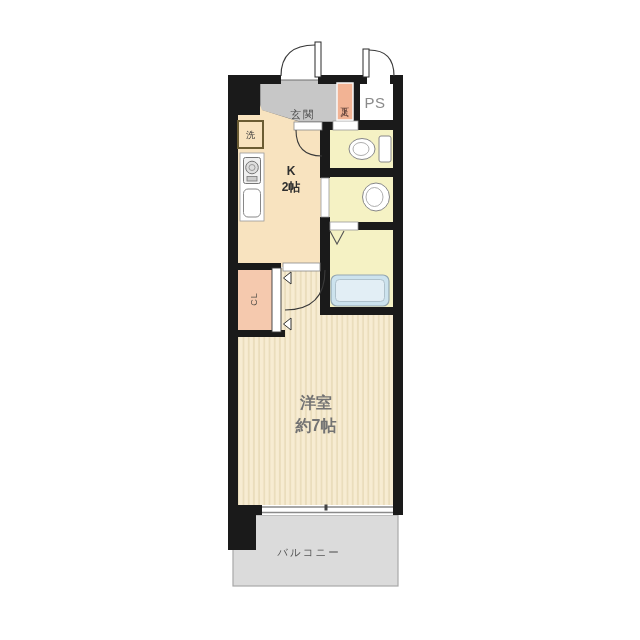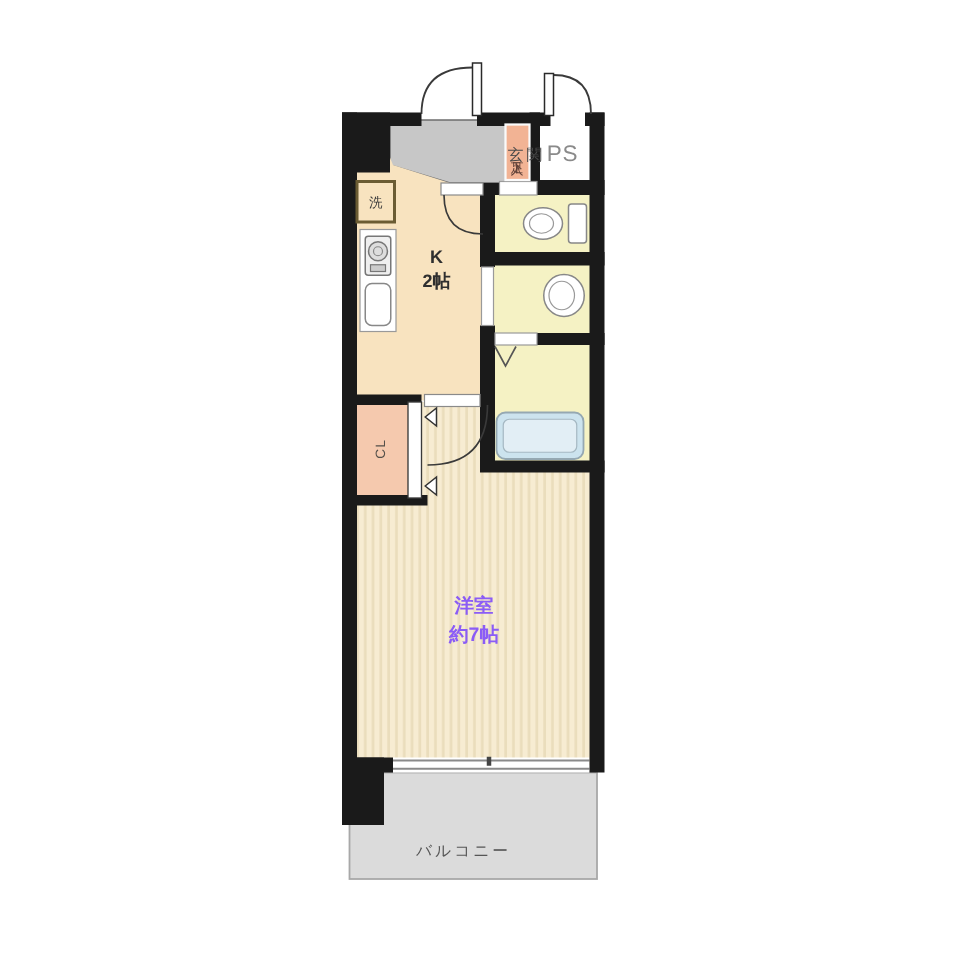--- a/index.html
+++ b/index.html
@@ -15,22 +15,22 @@
   }
   .lbl-genkan{font-size:10.5px;color:#4a4a4a;letter-spacing:2px;}
   .lbl-shoe{
     font-size:8.5px;color:#5f4038;letter-spacing:0px;
     writing-mode:vertical-rl;text-orientation:upright;line-height:1;
   }
   .lbl-ps{font-size:15px;color:#8a8a8a;letter-spacing:0.5px;}
   .lbl-washer{font-size:9px;color:#3a3a3a;}
   .lbl-kitchen{font-size:12px;font-weight:600;color:#2f2f2f;line-height:1.3;}
   .lbl-cl{font-size:9px;color:#55504a;letter-spacing:1px;transform:translate(-50%,-50%) rotate(-90deg);}
-  .lbl-room{font-size:13px;font-weight:600;color:#8b5cf6;line-height:1.45;}
-  .lbl-balcony{font-size:10.5px;color:#565656;letter-spacing:2px;margin-top:16px;}
+  .lbl-room{font-size:16px;font-weight:600;color:#737373;line-height:1.45;}
+  .lbl-balcony{font-size:10.5px;color:#565656;letter-spacing:2px;}
 </style>
 </head>
 <body>
 
 <div id="canvas">
 
   <svg id="plan-svg" width="640" height="640" viewBox="0 0 640 640">
 
     <defs>
       <pattern id="roomStripes" patternUnits="userSpaceOnUse" width="5.2" height="10">
@@ -154,21 +154,21 @@
       <ellipse cx="374.5" cy="197" rx="8.5" ry="9.5" fill="none" stroke="#999999" stroke-width="0.8"></ellipse>
     </g>
 
     <g>
       <rect x="331" y="275" width="58" height="31" rx="6" stroke="#95a8b2" stroke-width="1.2" fill="#cce3ee"></rect>
       <rect x="335.5" y="279.5" width="49" height="22" rx="4" fill="#e2eef5" stroke="#a5b8c2" stroke-width="0.8"></rect>
     </g>
 
   </svg>
 
-  <div class="lbl lbl-genkan" style="left:303px;top:104px;margin-left:48px;">玄関</div>
+  <div class="lbl lbl-genkan" style="left:303px;top:114px;">玄関</div>
 
   <div class="lbl lbl-shoe" style="left:345px;top:101px;">下足入</div>
 
   <div class="lbl lbl-ps" style="left:375px;top:103px;">PS</div>
 
   <div class="lbl lbl-washer" style="left:250.5px;top:134.5px;">洗</div>
 
   <div class="lbl lbl-kitchen" style="left:291px;top:180px;">
     <div>K</div>
     <div>2帖</div>

